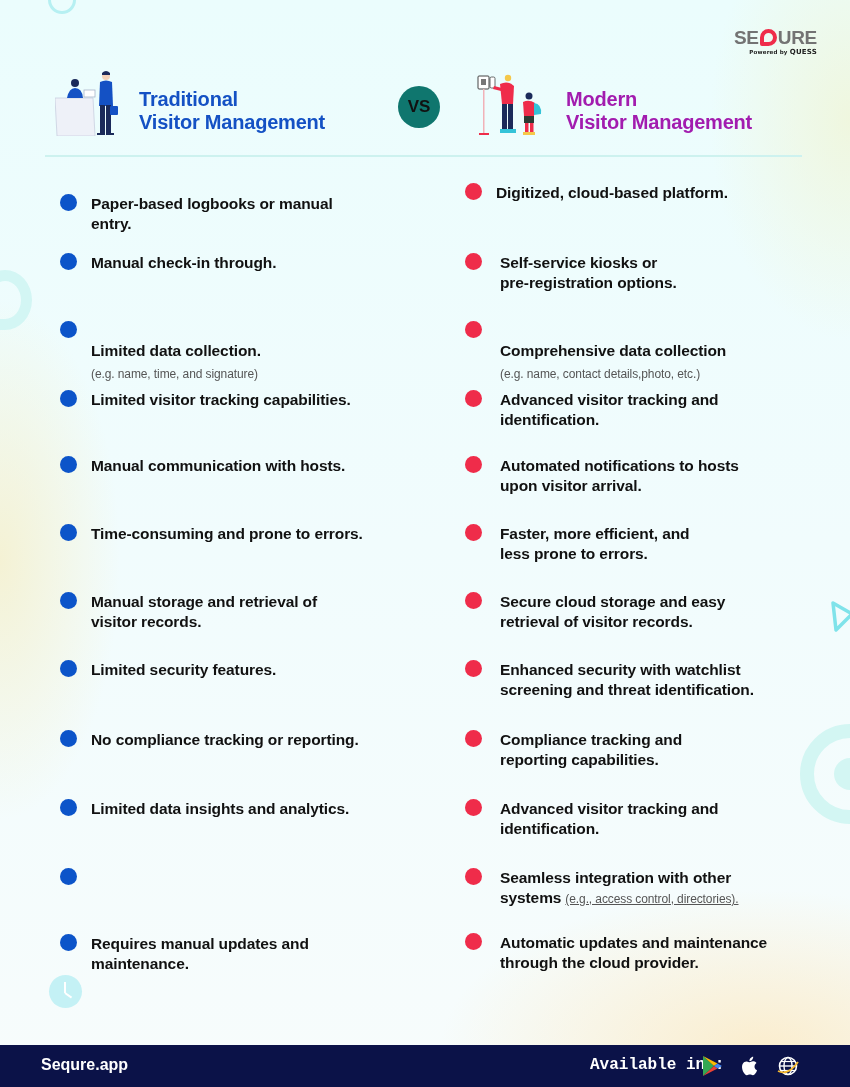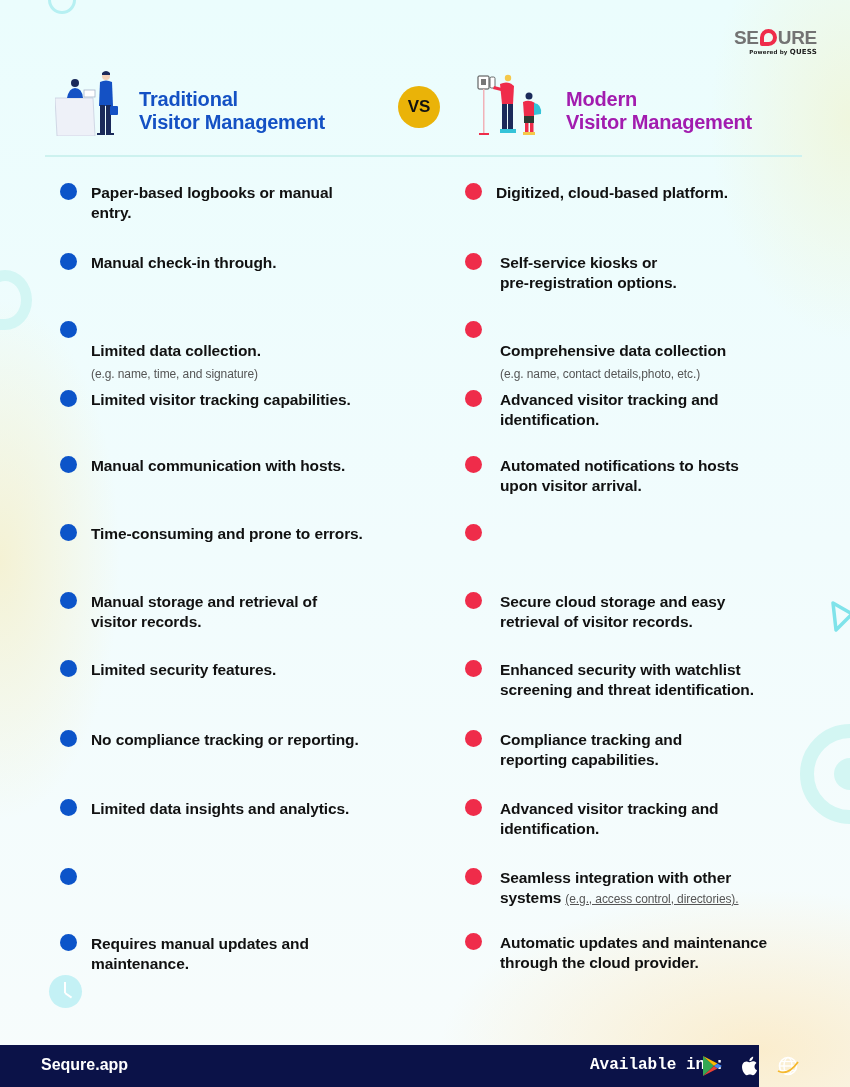--- a/index.html
+++ b/index.html
@@ -71,21 +71,21 @@
     .hdr-illus-left { position: absolute; left: 10px; top: 0px; width: 64px; height: 66px; }
     .hdr-illus-right { position: absolute; left: 431px; top: 4px; width: 76px; height: 62px; }
     .hdr-title {
       position: absolute; font-family: "Liberation Sans", sans-serif; font-weight: 700;
       font-size: 20px; line-height: 23px; letter-spacing: -0.2px;
     }
     .hdr-title-left { left: 94px; top: 18px; color: #1451c4; }
     .hdr-title-right { left: 521px; top: 18px; color: #a21caf; }
     .vs-badge {
       position: absolute; left: 353px; top: 16px; width: 42px; height: 42px; border-radius: 50%;
-      background: #eab308; display: flex; align-items: center; justify-content: center;
+      background: #0f766e; display: flex; align-items: center; justify-content: center;
       font-family: "Liberation Sans", sans-serif; font-weight: 900; font-size: 17px; color: #111;
     }
     .hdr-divider {
       position: absolute; left: 45px; top: 155px; width: 757px; height: 2px; background: #cdf2ef; z-index: 3;
     }
 
     .row { position: absolute; z-index: 3; display: flex; align-items: flex-start; }
     .bullet { flex: 0 0 auto; width: 17px; height: 17px; border-radius: 50%; margin-top: 0; }
     .bullet-blue { background: #0c54c9; }
     .bullet-red { background: #ef2c4a; }
@@ -97,21 +97,21 @@
       font-family: "Liberation Sans", sans-serif; font-weight: 400; font-size: 12px;
       color: #555; display: block; margin-top: 3px; letter-spacing: -0.1px;
     }
     .note-inline { display: inline; margin-top: 0; margin-left: 4px; text-decoration: underline; }
     .left-row { left: 60px; width: 370px; }
     .left-row .text { margin-left: 14px; }
     .right-row { left: 465px; width: 360px; }
     .right-row .text { margin-left: 18px; }
 
     .footer {
-      position: absolute; left: 0; top: 1045px; width: 759px; height: 42px; background: #0b1248; z-index: 4;
+      position: absolute; left: 0; top: 1045px; width: 850px; height: 42px; background: #0b1248; z-index: 4;
       display: flex; align-items: center; padding-left: 37px;
     }
     .footer-site {
       position: absolute; left: 41px; top: 11px; color: #fff;
       font-family: "Liberation Sans", sans-serif; font-weight: 700; font-size: 16px;
     }
     .footer-available {
       position: absolute; left: 590px; top: 11px; color: #fff;
       font-family: Liberation Mono, monospace; font-weight: 700; font-size: 16px;
     }
@@ -190,21 +190,21 @@
     <rect x="53" y="58" width="6" height="3" fill="#f5c84a"></rect>
   </svg>
   <div class="hdr-title hdr-title-right">
     <div>Modern</div>
     <div>Visitor Management</div>
   </div>
 </div>
 <div class="hdr-divider"></div>
 
 <div>
-  <div class="row left-row" style="top:183px">
+  <div class="row left-row" style="top:194px">
     <span class="bullet bullet-blue"></span>
     <span class="text">Paper-based logbooks or manual
 entry.</span>
   </div>
   <div class="row left-row" style="top:253px">
     <span class="bullet bullet-blue"></span>
     <span class="text">Manual check-in through.</span>
   </div>
   <div class="row left-row" style="top:321px">
     <span class="bullet bullet-blue"></span>
@@ -274,20 +274,22 @@
     <span class="text">Advanced visitor tracking and
 identification.</span>
   </div>
   <div class="row right-row" style="top:456px">
     <span class="bullet bullet-red"></span>
     <span class="text">Automated notifications to hosts
 upon visitor arrival.</span>
   </div>
   <div class="row right-row" style="top:524px">
     <span class="bullet bullet-red"></span>
+    <span class="text">Faster, more efficient, and
+less prone to errors.</span>
   </div>
   <div class="row right-row" style="top:592px">
     <span class="bullet bullet-red"></span>
     <span class="text">Secure cloud storage and easy
 retrieval of visitor records.</span>
   </div>
   <div class="row right-row" style="top:660px">
     <span class="bullet bullet-red"></span>
     <span class="text">Enhanced security with watchlist
 screening and threat identification.</span>

